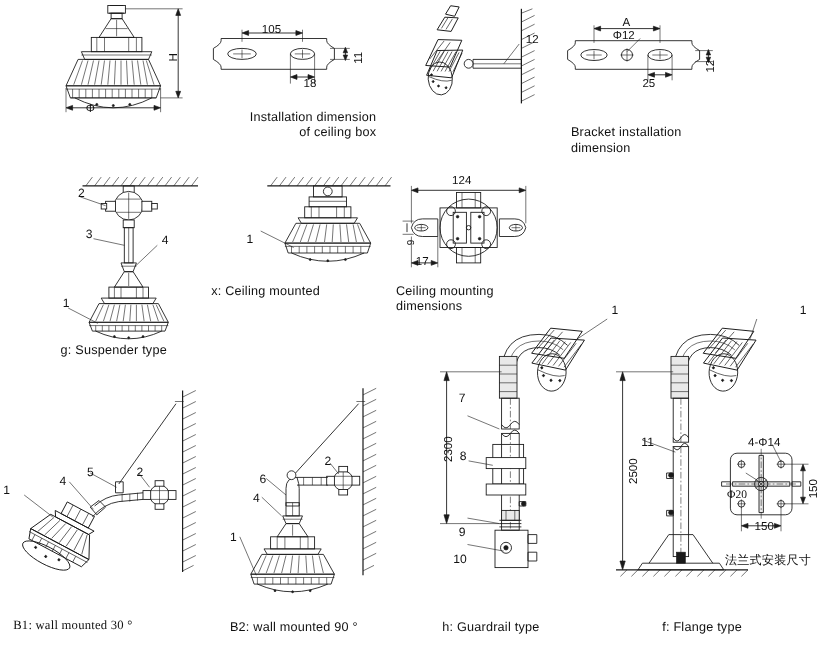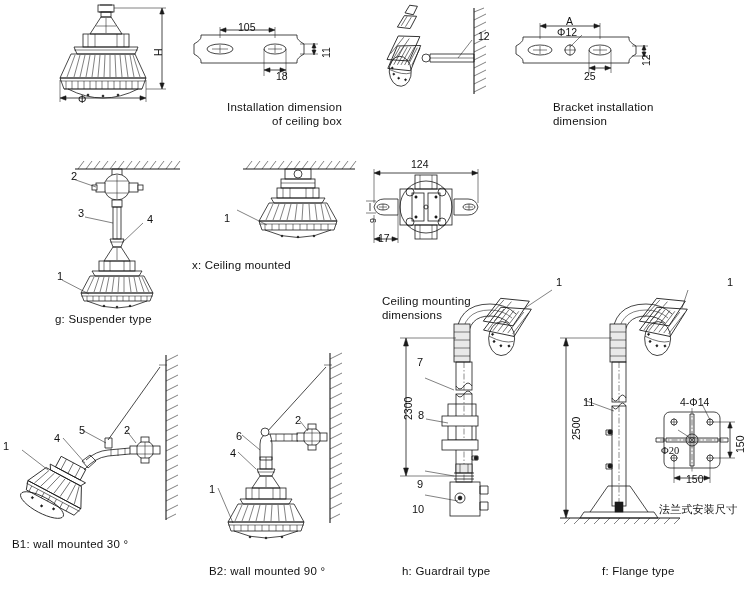--- a/index.html
+++ b/index.html
@@ -242,21 +242,21 @@
       <path class="thin" d="M120 32 h16 M120 42 h16"></path>
       <path class="ln" d="M132 33 v8"></path>
       <path class="fillk" d="M132 31 l-2 5 h4 Z"></path>
       <path class="fillk" d="M132 43 l-2 -5 h4 Z"></path>
     </svg>
   </div>
   <span class="dim" style="left:566px;top:15px;">A</span>
   <span class="dim" style="left:557px;top:26px;">Φ12</span>
   <span class="dim" style="left:584px;top:70px;">25</span>
   <span class="dim vert" style="left:640px;top:66px;">12</span>
-  <div class="cap" style="left:519px;top:101px;width:135px;margin-left:34px;">Bracket installation
+  <div class="cap" style="left:519px;top:115px;width:135px;">Bracket installation
 dimension</div>
 
   <div class="fig" style="left:40px;top:155px;">
     <svg width="150" height="150" viewBox="0 0 150 150">
 
       <path class="ln2" d="M35 14 h105"></path>
       <g class="thin">
         <path d="M38 14 l6 -8"></path>
           <path d="M46 14 l6 -8"></path>
           <path d="M54 14 l6 -8"></path>
@@ -460,21 +460,21 @@
       <path class="fillk" d="M8 84 l6 -2.2 v4.4 Z"></path>
       <path class="fillk" d="M32 84 l-6 -2.2 v4.4 Z"></path>
 
       <path class="thin" d="M0 46 h10 M0 58 h10"></path>
       <path class="ln" d="M4 48 v8"></path>
     </svg>
   </div>
   <span class="dim" style="left:411px;top:158px;">124</span>
   <span class="dim" style="left:378px;top:232px;">17</span>
   <span class="dim vert" style="left:368px;top:223px;font-size:9px;">9</span>
-  <div class="cap" style="left:382px;top:259px;width:150px;margin-top:36px;">Ceiling  mounting
+  <div class="cap" style="left:360px;top:259px;width:150px;">Ceiling  mounting
 dimensions</div>
 
   <div class="fig" style="left:8px;top:345px;">
     <svg width="175" height="190" viewBox="0 0 175 190">
 
       <path class="ln2" d="M158 10 v165"></path>
       <g class="thin">
         <path d="M158 16 l12 -6"></path>
           <path d="M158 26 l12 -6"></path>
           <path d="M158 36 l12 -6"></path>
@@ -548,21 +548,21 @@
       <path class="thin" d="M14 105 L40 125"></path>
       <path class="thin" d="M55 93 L77 118"></path>
       <path class="thin" d="M74 85 L98 98"></path>
       <path class="thin" d="M118 85 L128 98"></path>
     </svg>
   </div>
   <span class="lead" style="left:3px;top:440px;">1</span>
   <span class="lead" style="left:54px;top:432px;">4</span>
   <span class="lead" style="left:79px;top:424px;">5</span>
   <span class="lead" style="left:124px;top:424px;">2</span>
-  <div class="cap" style="left:12px;top:538px;width:200px;">B1:  wall  mounted  30 °</div>
+  <div class="cap" style="left:12px;top:563px;width:200px;font-family:Liberation Serif, serif;">B1:  wall  mounted  30 °</div>
 
   <div class="fig" style="left:200px;top:345px;">
     <svg width="175" height="190" viewBox="0 0 175 190">
       <path class="ln2" d="M130 8 v170"></path>
       <g class="thin">
         <path d="M130 14 l12 -6"></path>
           <path d="M130 24 l12 -6"></path>
           <path d="M130 34 l12 -6"></path>
         <path d="M130 44 l12 -6"></path>
           <path d="M130 54 l12 -6"></path>

